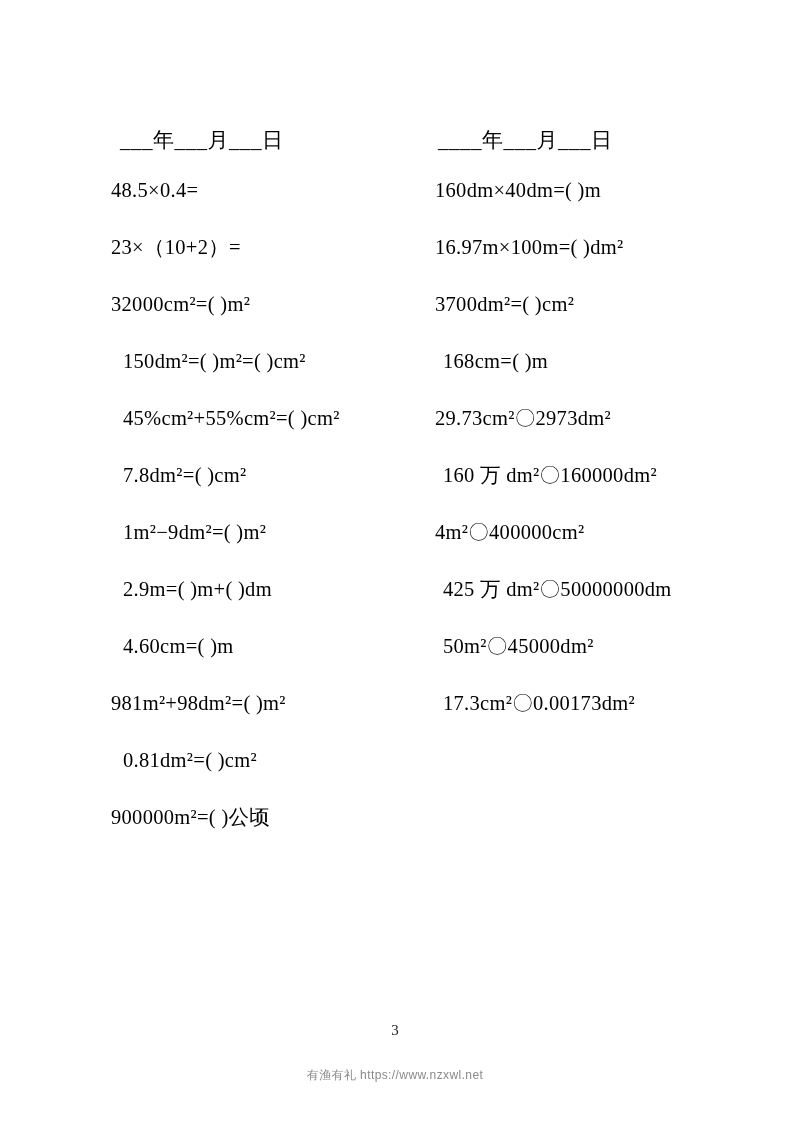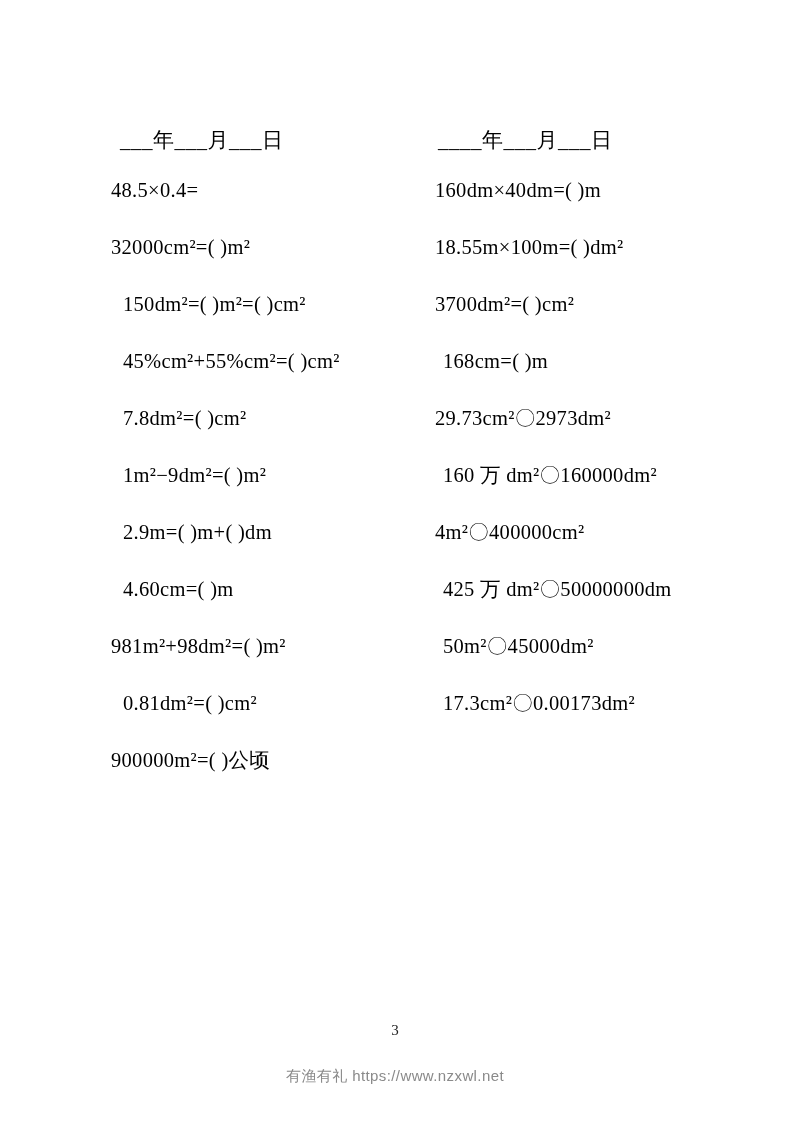--- a/index.html
+++ b/index.html
@@ -77,53 +77,54 @@
     text-align: center;
     font-size: 15px;
     color: #222;
   }
   .footer {
     position: absolute;
     top: 1067px;
     left: 0;
     width: 790px;
     text-align: center;
-    font-size: 15px;
+    font-size: 12px;
     color: #8a8a8a;
     font-family: "Liberation Sans", sans-serif;
     letter-spacing: 0.4px;
   }
 </style>
 </head>
 <body>
 
 <div class="page">
 
   <div class="worksheet">
     <div class="columns">
 
       <div class="col col-left">
         <div class="date-line date-left">___年___月___日</div>
         <div class="prob">48.5×0.4=</div>
+        <div class="prob">23×（10+2）=</div>
         <div class="prob">32000cm²=(      )m²</div>
         <div class="prob indent-1">150dm²=(    )m²=(    )cm²</div>
         <div class="prob indent-1">45%cm²+55%cm²=(    )cm²</div>
         <div class="prob indent-1">7.8dm²=(      )cm²</div>
         <div class="prob indent-1">1m²−9dm²=(      )m²</div>
         <div class="prob indent-1">2.9m=(       )m+(     )dm</div>
         <div class="prob indent-1">4.60cm=(       )m</div>
         <div class="prob">981m²+98dm²=(      )m²</div>
         <div class="prob indent-1">0.81dm²=(      )cm²</div>
         <div class="prob">900000m²=(        )公顷</div>
       </div>
 
       <div class="col col-right">
         <div class="date-line date-right">____年___月___日</div>
         <div class="prob">160dm×40dm=(     )m</div>
-        <div class="prob">18.55m×100m=(     )dm²</div>
+        <div class="prob">16.97m×100m=(     )dm²</div>
         <div class="prob">3700dm²=(      )cm²</div>
         <div class="prob indent-1">168cm=(         )m</div>
         <div class="prob">29.73cm²〇2973dm²</div>
         <div class="prob indent-1">160 万 dm²〇160000dm²</div>
         <div class="prob">4m²〇400000cm²</div>
         <div class="prob indent-1">425 万 dm²〇50000000dm</div>
         <div class="prob indent-1">50m²〇45000dm²</div>
         <div class="prob indent-1">17.3cm²〇0.00173dm²</div>
       </div>
 

